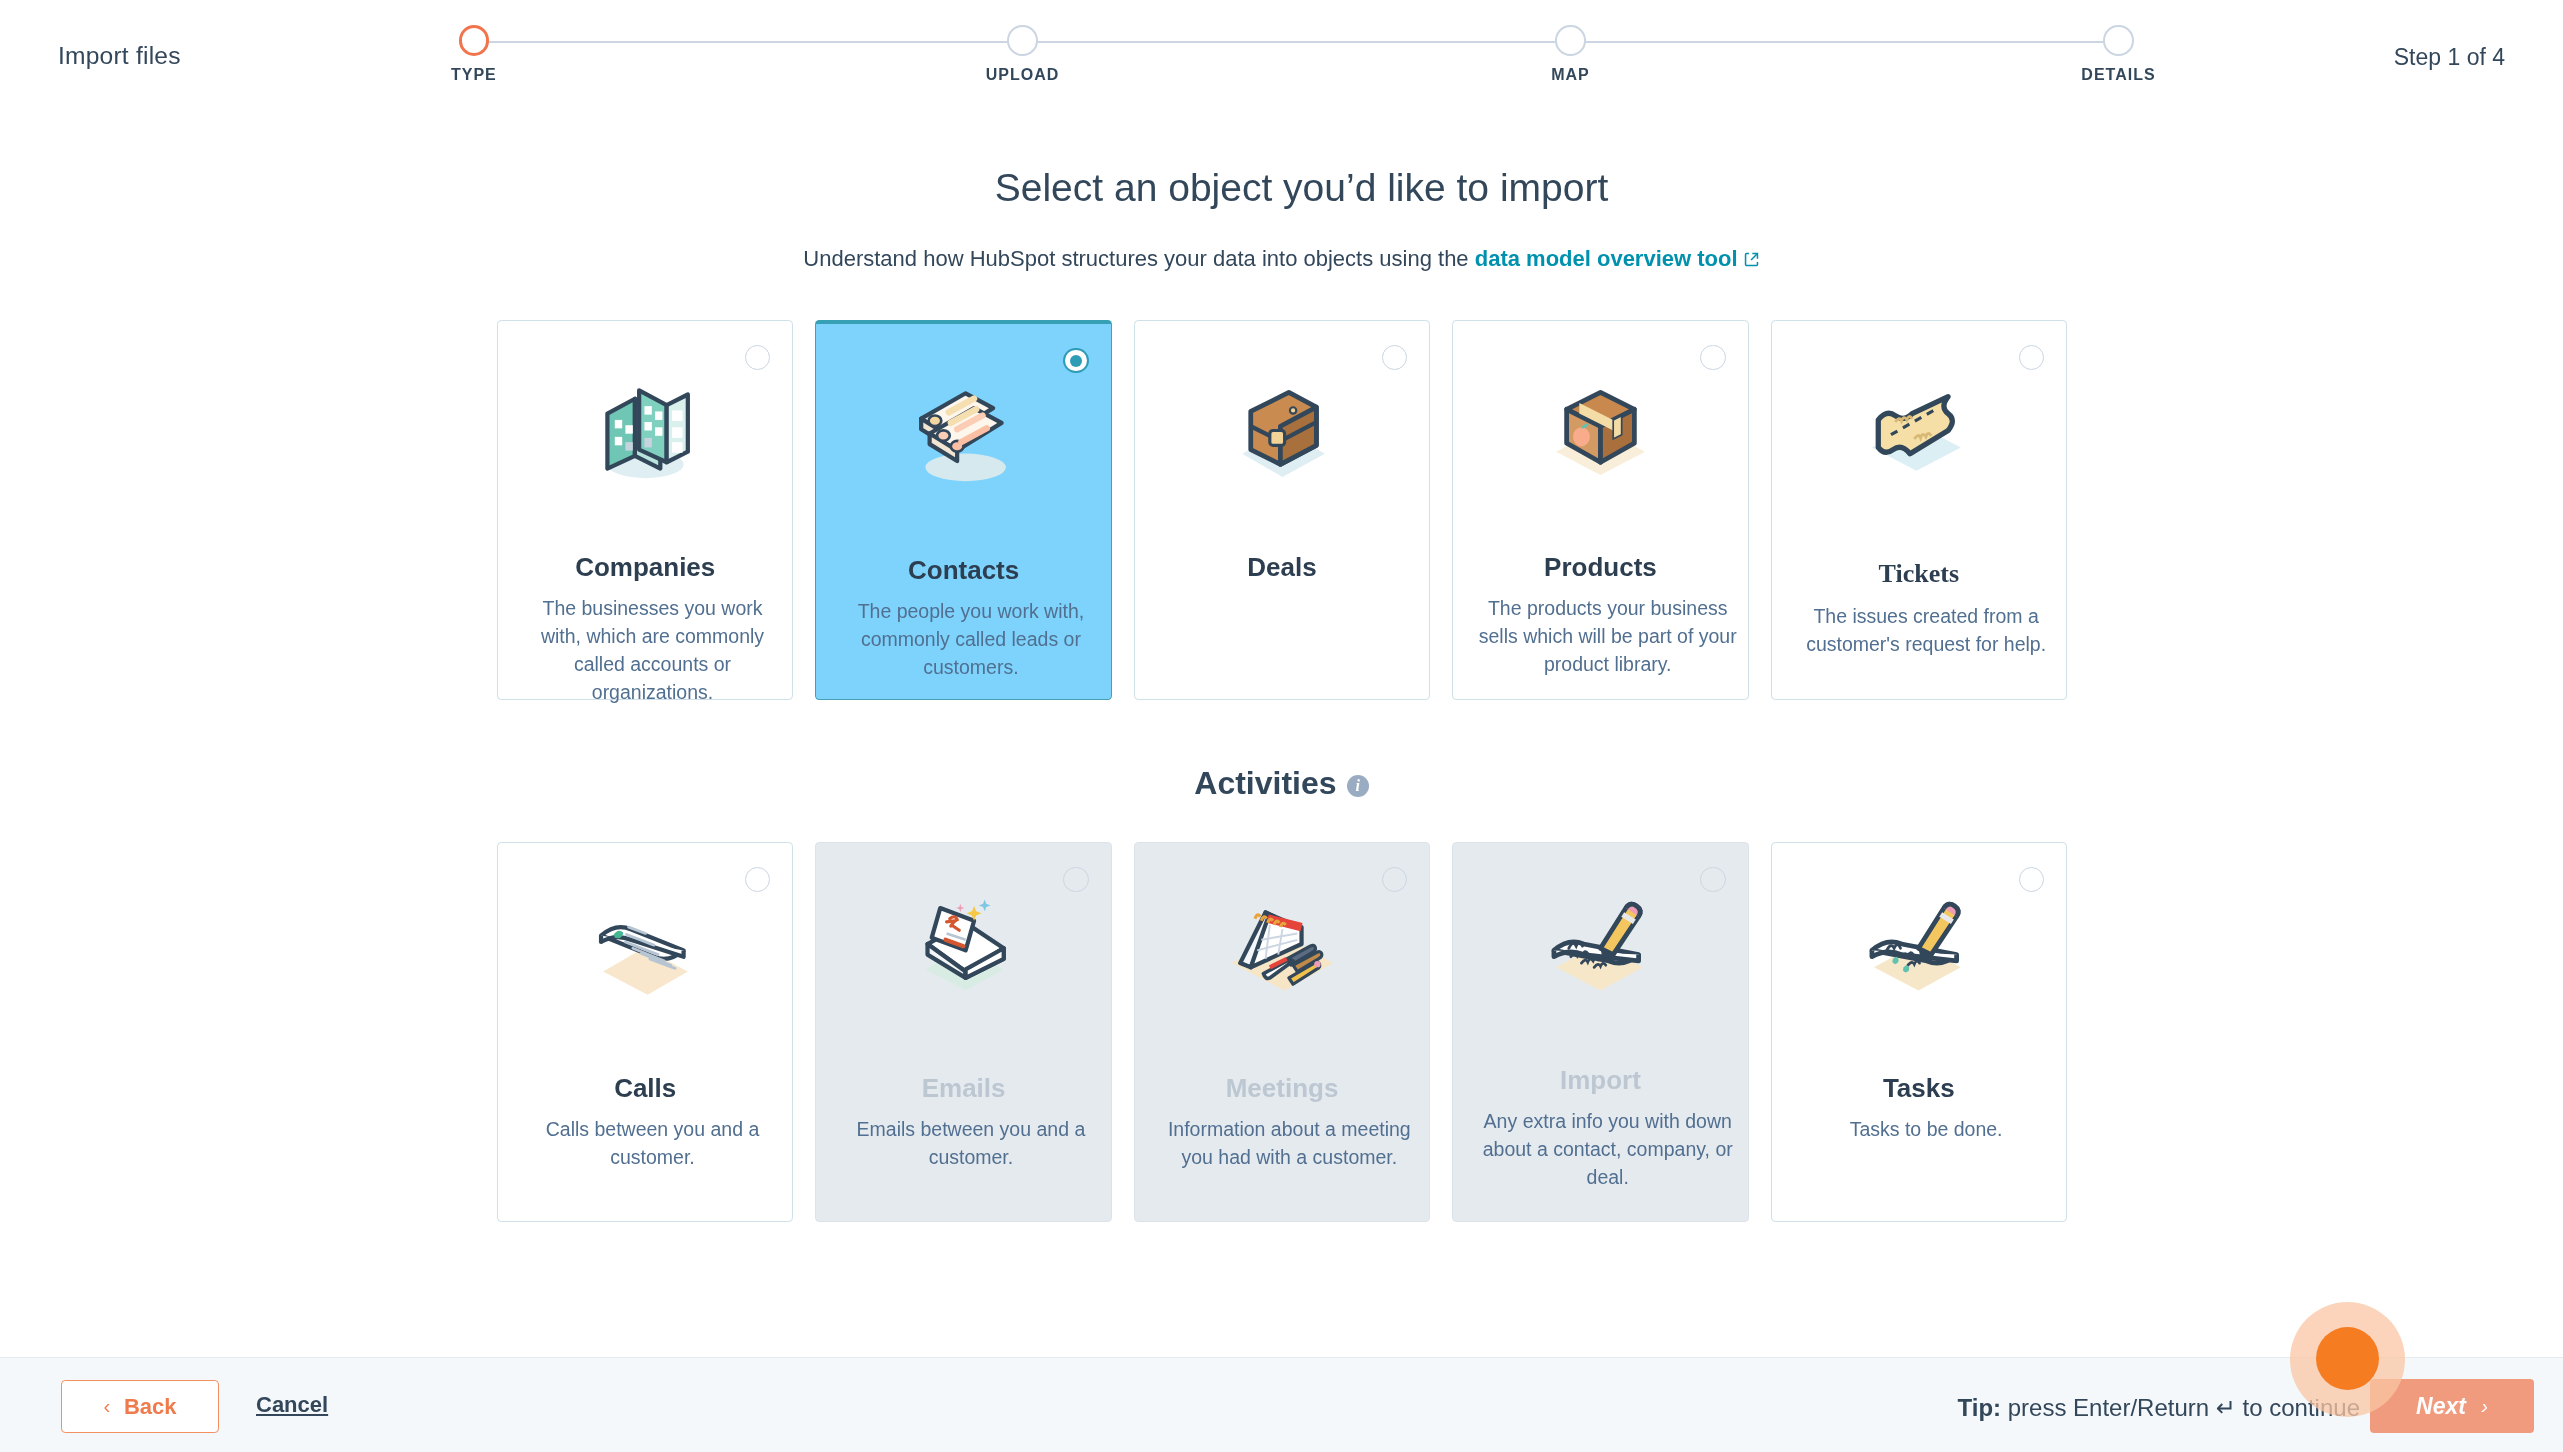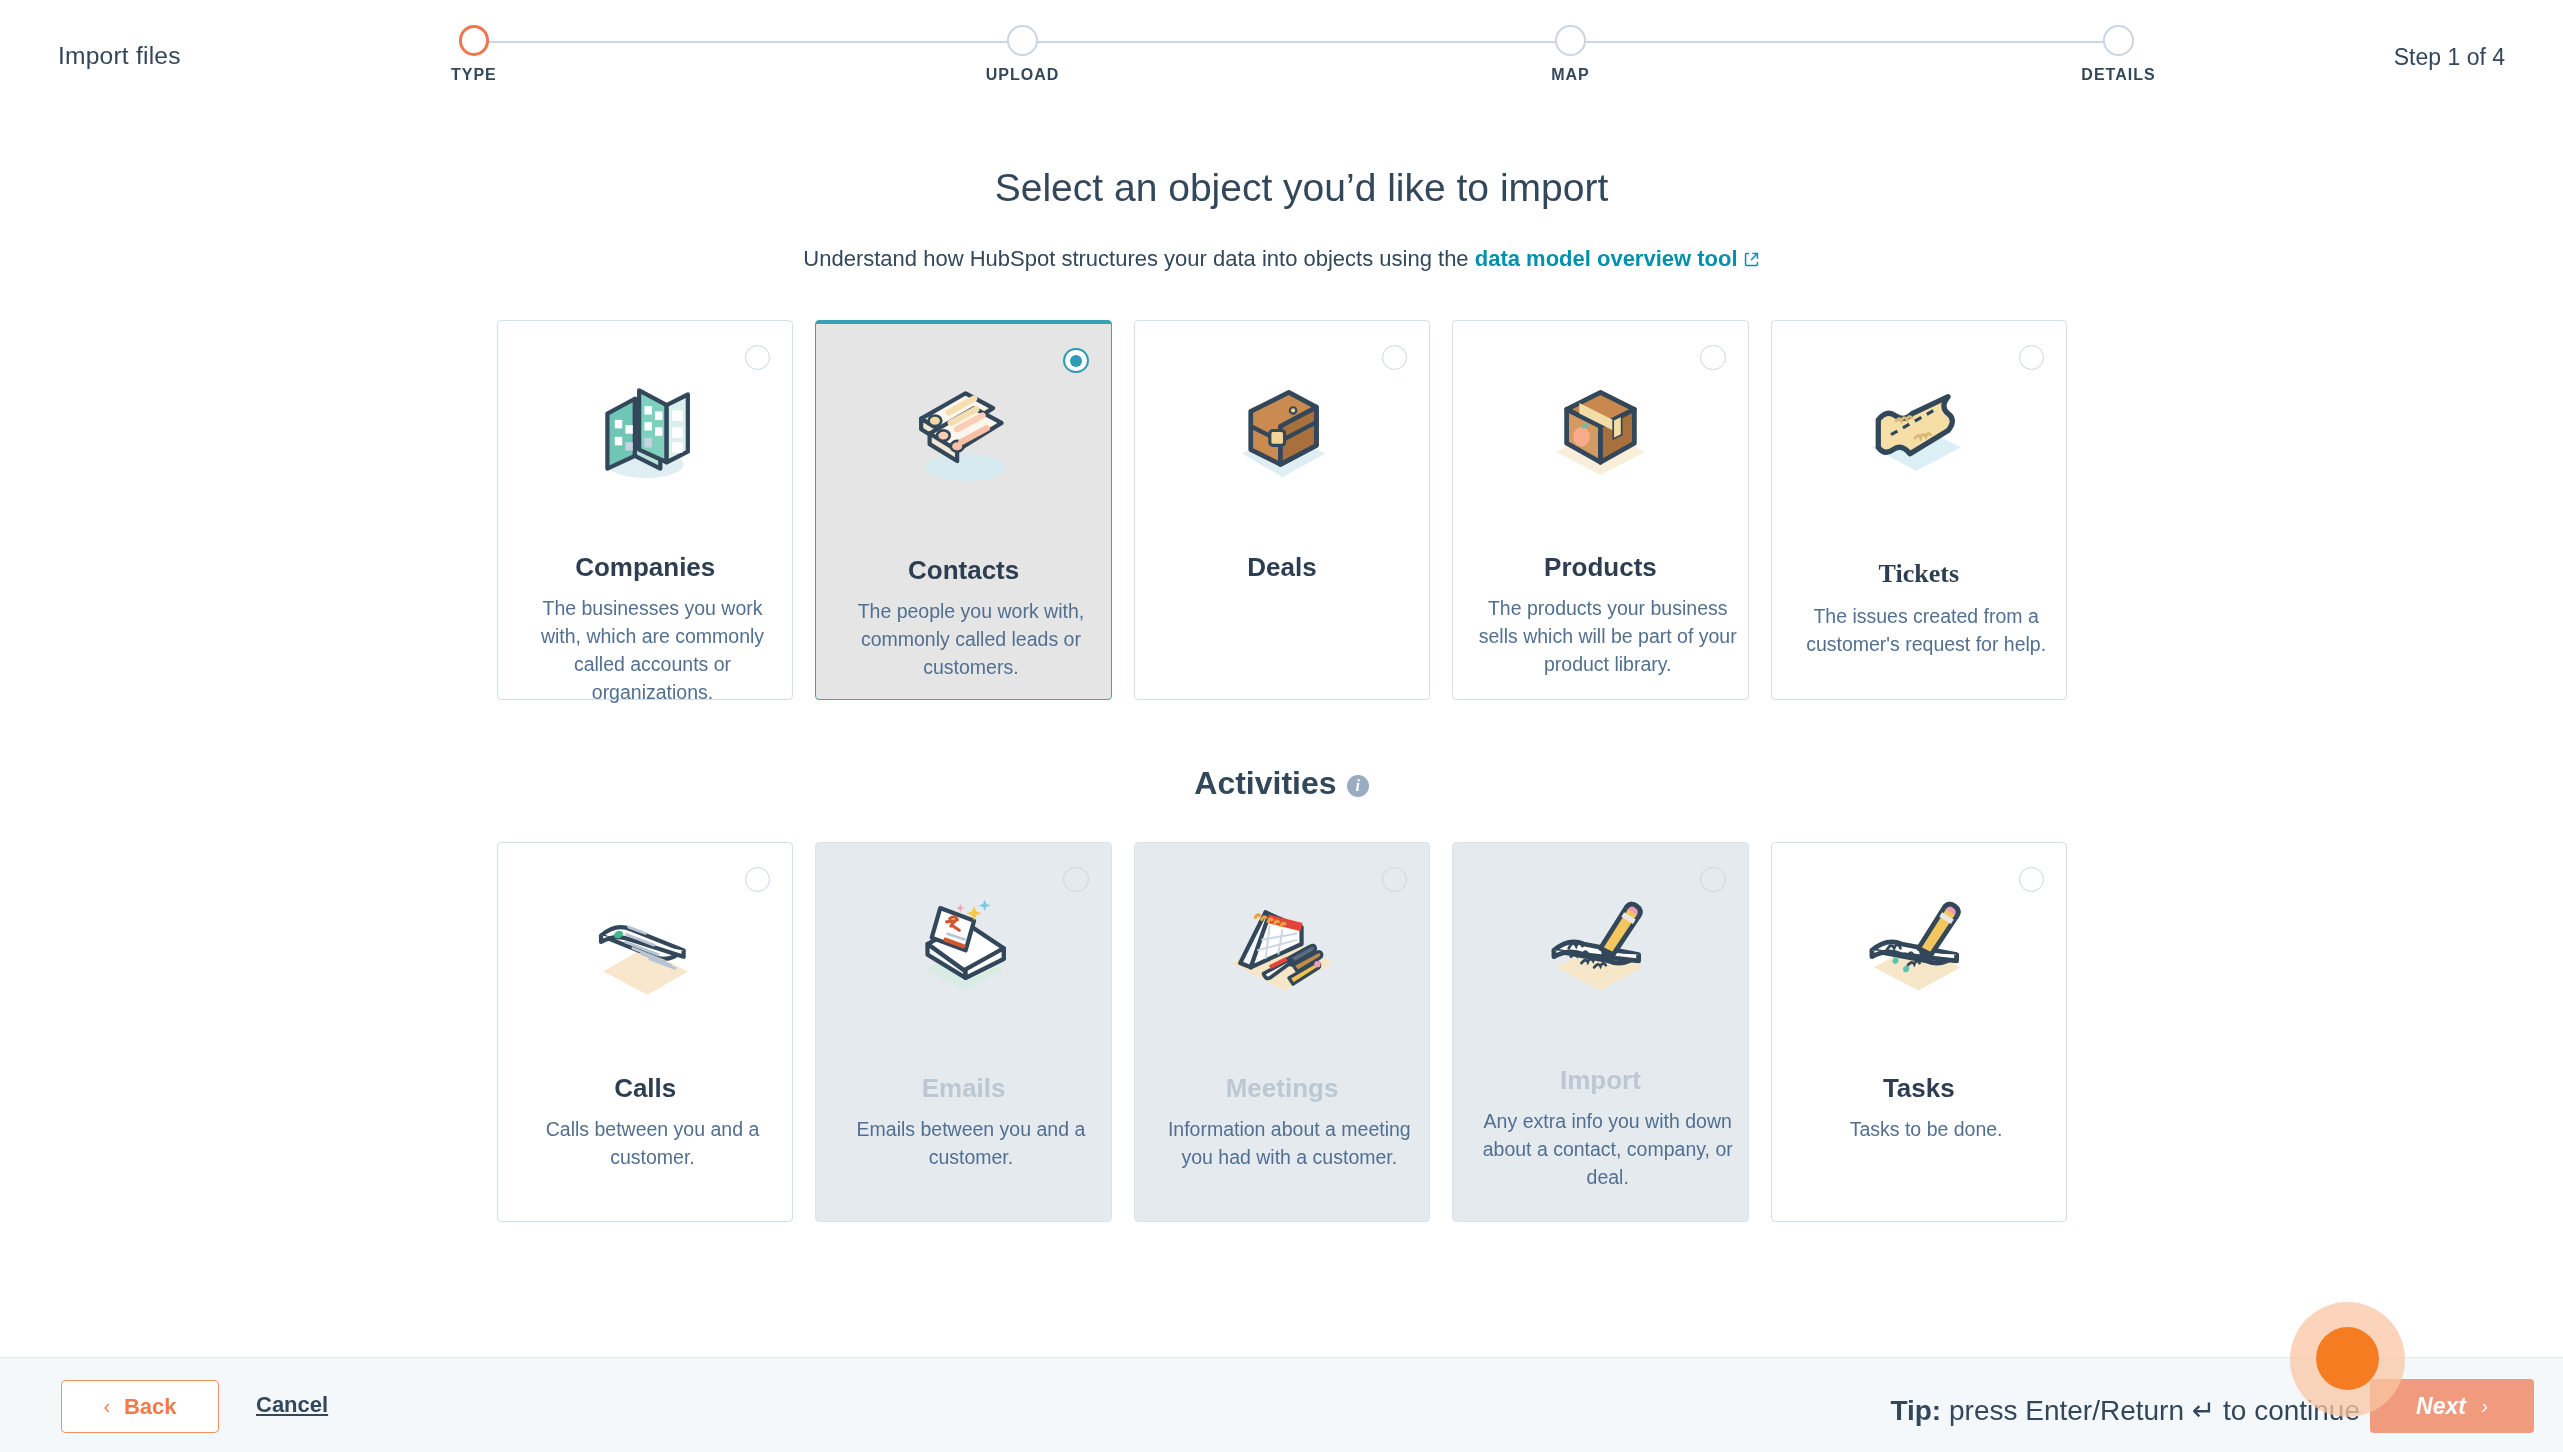--- a/index.html
+++ b/index.html
@@ -71,21 +71,21 @@
   .grid.activities { top: 842px; }
 
   .card {
     position: relative; width: 309px; height: 380px;
     background: #ffffff;
     border: 0.8px solid #cfe0e8;
     border-radius: 4.2px;
   }
   .grid.activities .card { height: 380px; }
   .card.selected {
-    background: #e5e5e5;
+    background: #7dd3fc;
     border: 1.7px solid #45a0b5;
     border-top: 4.2px solid #37a0b5;
   }
   .card.disabled { background: #e5eaef; border-color: #dbe3ea; }
 
   .radio {
     position: absolute; right: 22px; top: 24px;
     width: 25.4px; height: 25.4px; border-radius: 50%;
     border: 1.7px solid #cbd6e2; background: transparent;
   }
@@ -151,21 +151,21 @@
     display: flex; align-items: center; justify-content: center; gap: 13.6px;
     cursor: pointer;
   }
   .btn-cancel {
     position: absolute; left: 256px; top: 34px;
     font-size: 22px; font-weight: bold; color: #33475b;
     text-decoration: underline; cursor: pointer;
   }
   .tip {
     position: absolute; right: 203px; top: 36px;
-    font-size: 28px; color: #33475b; white-space: nowrap;
+    font-size: 24px; color: #33475b; white-space: nowrap;
   }
   .tip b { font-weight: bold; }
   .btn-next {
     position: absolute; right: 29px; top: 21px;
     width: 164px; height: 54px; border-radius: 4px;
     background: #f08763; opacity: .82;
     color: #ffffff; font-size: 23px; font-weight: bold;
     display: flex; align-items: center; justify-content: center; gap: 15.3px;
     cursor: pointer;
     font-style: italic;

